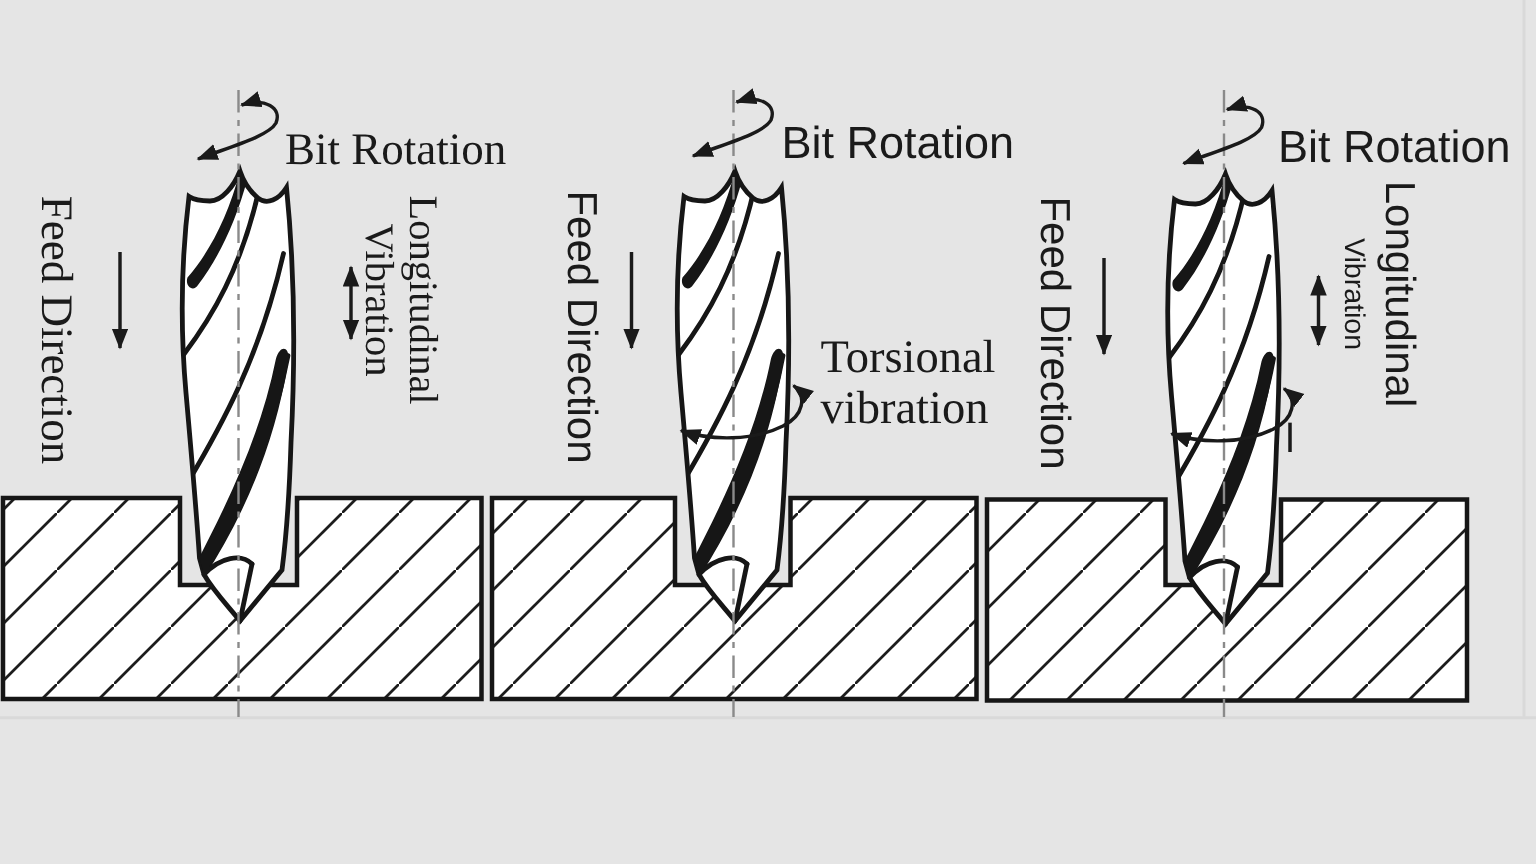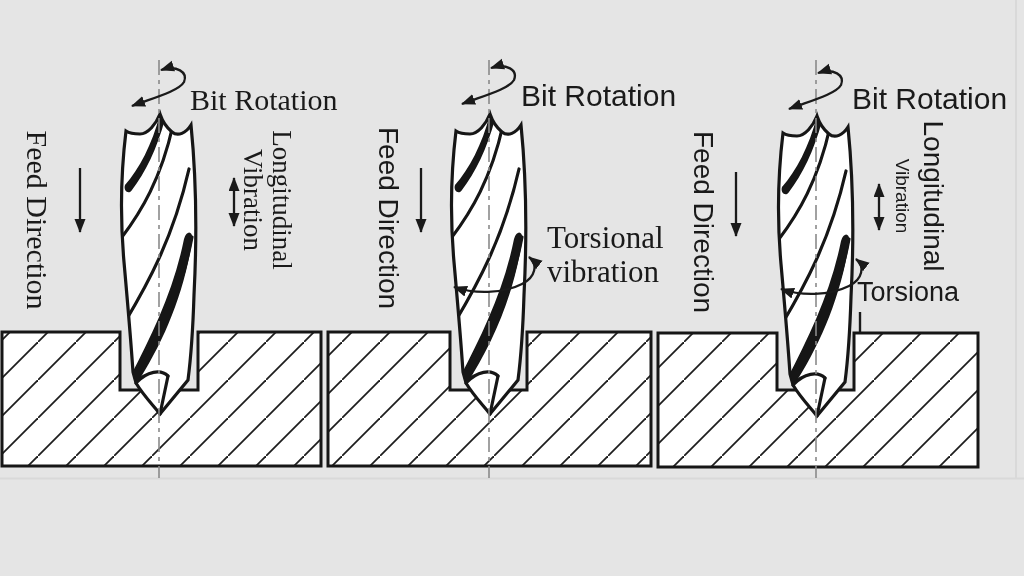--- a/index.html
+++ b/index.html
@@ -118,17 +118,16 @@
   <div class="label serif tors-2">
     <div>Torsional</div>
     <div>vibration</div>
   </div>
 
   <div class="label sans bit-label-3">Bit Rotation</div>
   <div class="label sans rot feed-3">Feed Direction</div>
   <div class="label sans rot long-3a">Longitudinal</div>
   <div class="label sans rot long-3b">Vibration</div>
   <div class="label sans tors-3">
-    <div>Torsiona</div>
     <div>l</div>
   </div>
 
 </div>
 
 </body></html>

